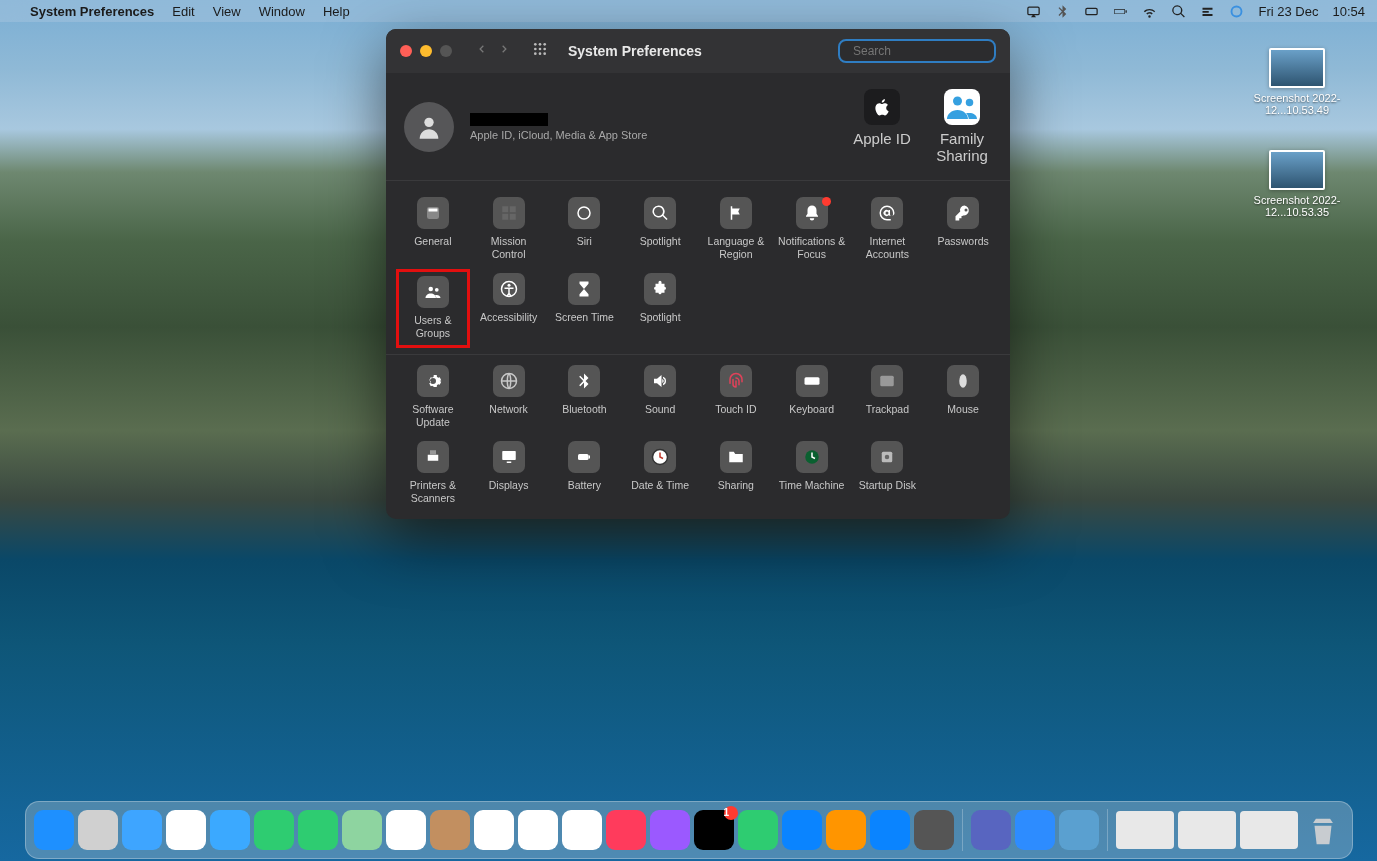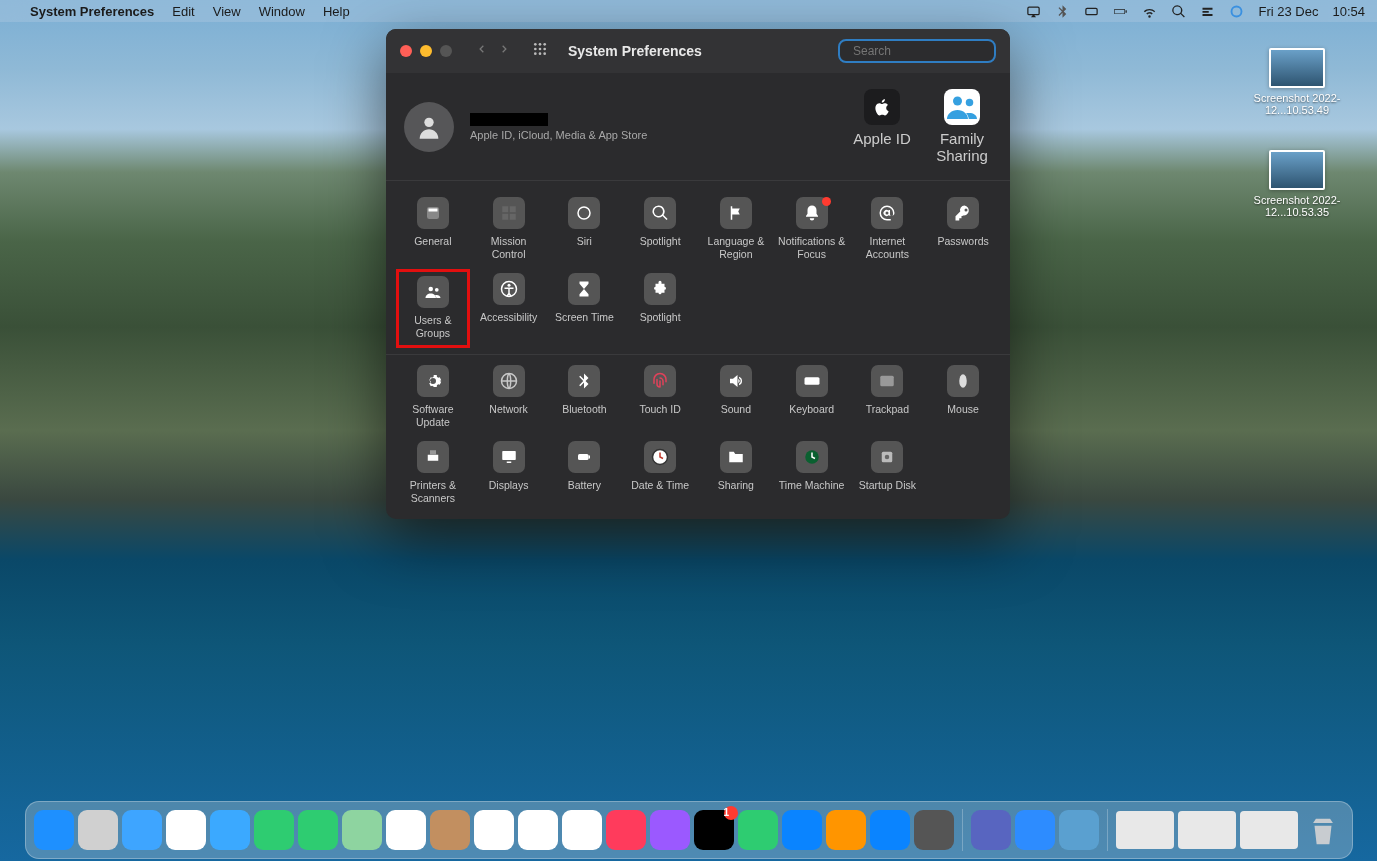--- a/index.html
+++ b/index.html
@@ -547,34 +547,34 @@
         </div>
         <div class="pref">
           <div class="picon bg-bt">
             <svg fill="#fff">
               <use href="#bluetooth"></use>
             </svg>
           </div>
           <div class="plabel">Bluetooth</div>
         </div>
         <div class="pref">
+          <div class="picon bg-sound">
+            <svg fill="#ddd">
+              <use href="#speaker"></use>
+            </svg>
+          </div>
+          <div class="plabel">Sound</div>
+        </div>
+        <div class="pref">
           <div class="picon bg-touch">
             <svg>
               <use href="#fingerprint"></use>
             </svg>
           </div>
           <div class="plabel">Touch ID</div>
-        </div>
-        <div class="pref">
-          <div class="picon bg-sound">
-            <svg fill="#ddd">
-              <use href="#speaker"></use>
-            </svg>
-          </div>
-          <div class="plabel">Sound</div>
         </div>
         <div class="pref">
           <div class="picon bg-keyboard">
             <svg viewBox="0 0 24 24" fill="#888">
               <rect x="2" y="7" width="20" height="10" rx="2"></rect>
             </svg>
           </div>
           <div class="plabel">Keyboard</div>
         </div>
         <div class="pref">

